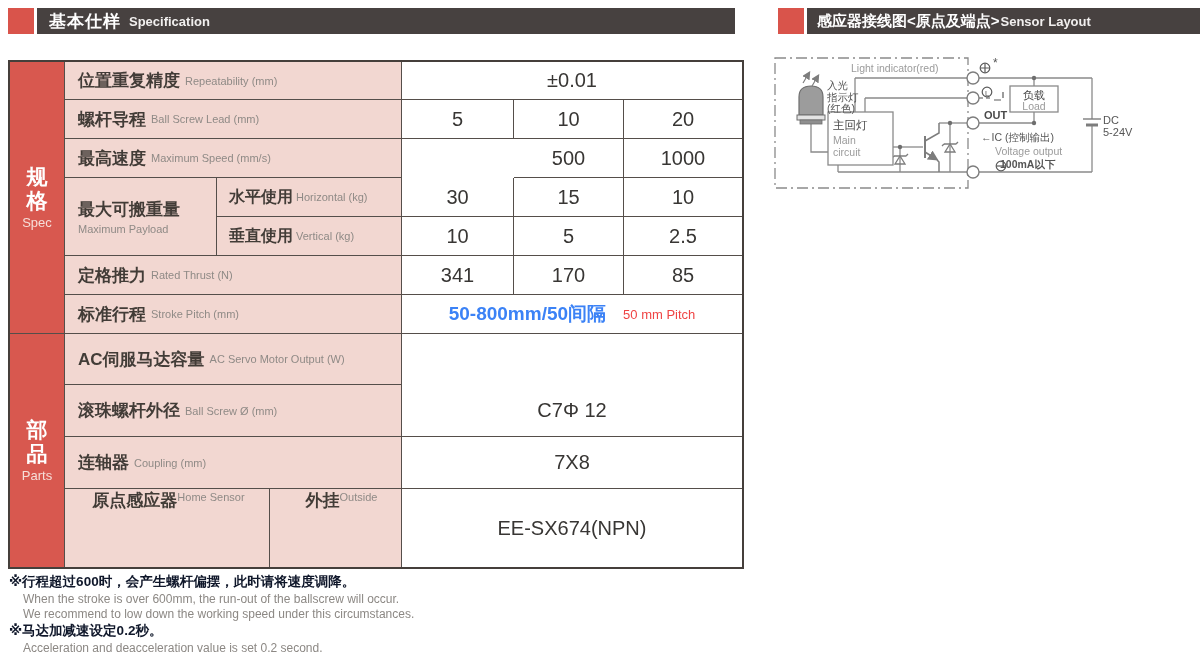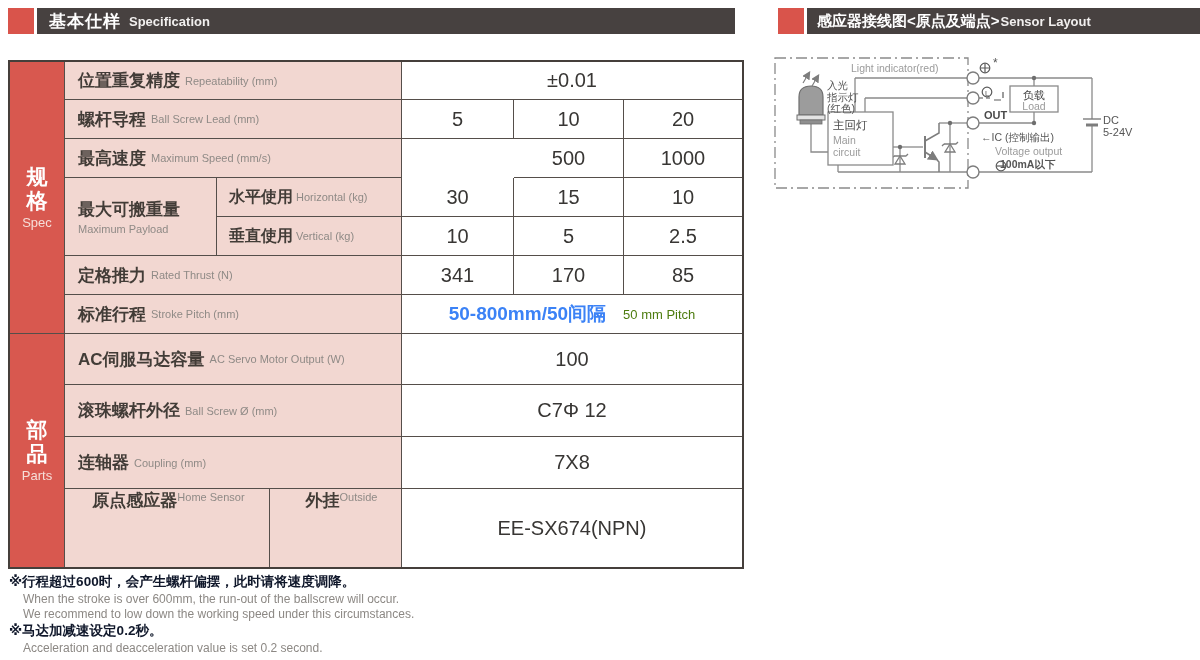--- a/index.html
+++ b/index.html
@@ -31,21 +31,21 @@
   .c-label{background:#f2d7d1;padding-left:13px;}
   .c-label .cn{font-size:17px;font-weight:bold;color:#423c37;white-space:nowrap;}
   .c-label .en{font-size:11px;color:#8f8a86;margin-left:5px;white-space:nowrap;}
   .two-line{flex-direction:column;align-items:flex-start;justify-content:center;}
   .two-line .en{margin-left:0;margin-top:2px;}
   .c-sub{background:#f2d7d1;padding-left:12px;}
   .c-sub .cn{font-size:16px;font-weight:bold;color:#423c37;}
   .c-sub .en{font-size:11px;color:#8f8a86;margin-left:3px;}
   .c-val{justify-content:center;background:#fff;font-size:20px;color:#383634;}
   .c-val .big{font-size:19px;font-weight:bold;color:#3b82f6;}
-  .c-val .sub{font-size:13px;color:#4d7c0f;margin-left:17px;}
+  .c-val .sub{font-size:13px;color:#ef4444;margin-left:17px;}
   .composite{padding:0;background:#f2d7d1;}
   .comp-a{width:205px;height:100%;border-right:1.5px solid #554e4a;box-sizing:border-box;
           display:flex;flex-direction:row;justify-content:center;padding-left:3px;}
   .comp-b{flex:1;height:100%;display:flex;justify-content:center;
           padding-left:12px;box-sizing:border-box;}
   .comp-a .cn,.comp-b .cn{font-size:17px;font-weight:bold;color:#423c37;}
   .comp-a .en,.comp-b .en{font-size:11px;color:#8f8a86;margin-top:2px;}
 
   
   .notes{position:absolute;left:9px;top:574px;width:700px;}
@@ -139,21 +139,20 @@
     </div>
     <div class="cell c-val no-r" style="grid-area:7/4/8/7;">
       <span class="big">50-800mm/50间隔</span>
       <span class="sub">50 mm Pitch</span>
     </div>
 
     <div class="cell c-label" style="grid-area:8/2/9/4;">
       <span class="cn">AC伺服马达容量</span>
       <span class="en">AC Servo Motor Output (W)</span>
     </div>
-    <div class="cell c-val no-r" style="grid-area:8/4/9/7;">100</div>
 
     <div class="cell c-label" style="grid-area:9/2/10/4;">
       <span class="cn">滚珠螺杆外径</span>
       <span class="en">Ball Screw Ø (mm)</span>
     </div>
     <div class="cell c-val no-r" style="grid-area:9/4/10/7;">C7Φ 12</div>
 
     <div class="cell c-label" style="grid-area:10/2/11/4;">
       <span class="cn">连轴器</span>
       <span class="en">Coupling (mm)</span>

